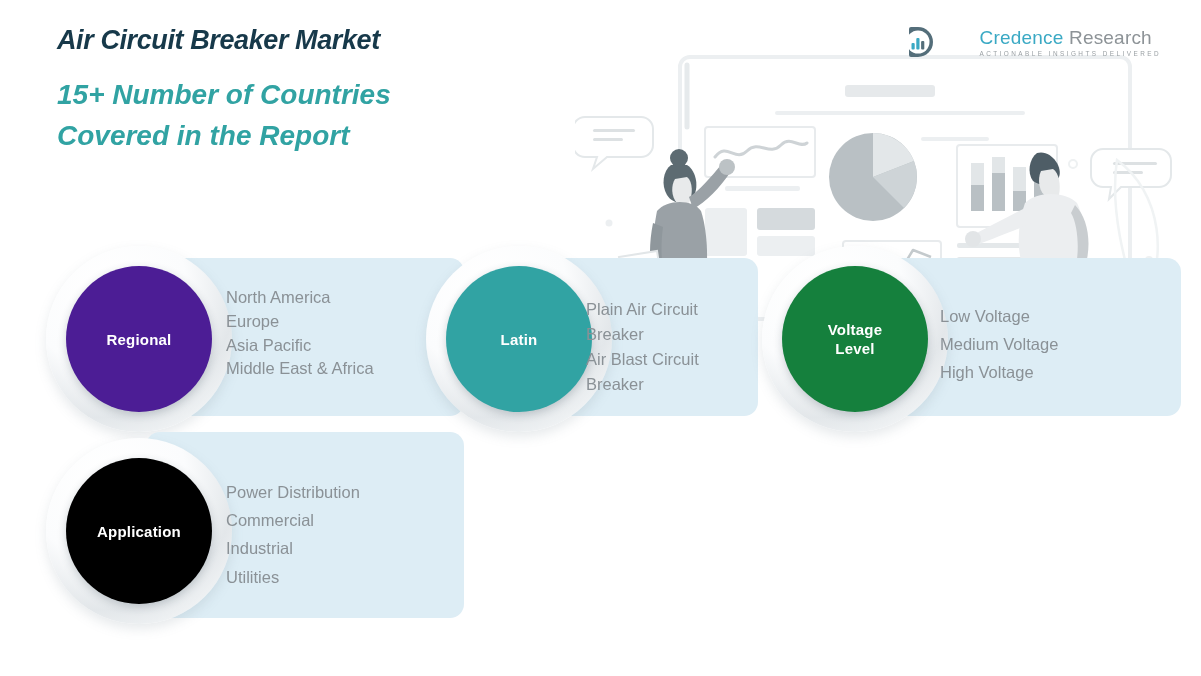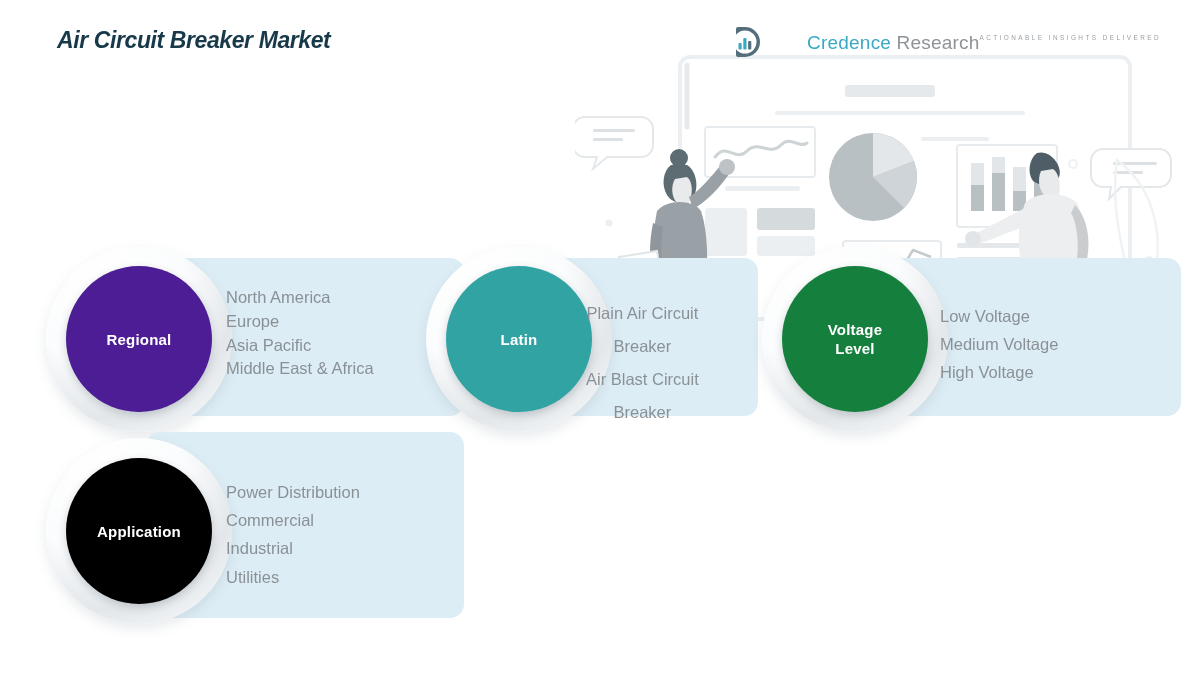--- a/index.html
+++ b/index.html
@@ -41,21 +41,21 @@
 
   
   #header {
     position: absolute;
     left: 57px;
     top: 18px;
     width: 640px;
   }
 
   #page-title {
-    font-size: 23px;
+    font-size: 27px;
     font-weight: bold;
     font-style: italic;
     color: #17394a;
     letter-spacing: -0.4px;
     line-height: 44px;
     white-space: nowrap;
   }
 
   #page-subtitle {
     margin-top: 12px;
@@ -70,21 +70,21 @@
   
   #logo {
     position: absolute;
     right: 40px;
     top: 25px;
     display: flex;
     align-items: center;
     gap: 9px;
   }
   #logo-mark { width: 34px; height: 34px; flex: none; }
-  #logo-text-wrap { display: flex; flex-direction: row; margin-left: 36px; }
+  #logo-text-wrap { display: flex; flex-direction: column; margin-left: 36px; }
   #logo-name {
     font-size: 19px;
     line-height: 21px;
     color: #8d9397;
     letter-spacing: 0.2px;
     white-space: nowrap;
   }
   #logo-name .cred { color: #3aa9c4; }
   #logo-tagline {
     font-size: 6.4px;
@@ -259,20 +259,21 @@
     <path d="M96 10 C140 42 150 110 118 162 C106 120 88 62 96 10 Z" fill="none" stroke="#f0f3f4" stroke-width="2.5"></path>
     <path d="M70 150 C116 150 150 178 152 216 C116 214 82 190 70 150 Z" fill="none" stroke="#f0f3f4" stroke-width="2.5"></path>
     <path d="M118 162 C108 198 112 230 126 250" stroke="#f0f3f4" stroke-width="2.5" fill="none"></path>
     <circle cx="52" cy="14" r="4" fill="none" stroke="#eef1f2" stroke-width="2"></circle>
     <circle cx="128" cy="110" r="4" fill="#eef1f2"></circle>
     <rect x="36" y="240" width="72" height="4" rx="2" fill="#cfd4d7"></rect>
   </svg>
 
   <div id="header">
     <div id="page-title">Air Circuit Breaker Market</div>
+    <div id="page-subtitle">15+ Number of Countries Covered in the Report</div>
   </div>
 
   <div id="logo">
     <svg id="logo-mark" viewBox="0 0 34 34" fill="none">
       <path d="M17 2 A15 15 0 1 1 17 32 L10 32 A2 2 0 0 1 8 30 L8 4 A2 2 0 0 1 10 2 Z" fill="#546e7a"></path>
       <circle cx="17" cy="17" r="11.5" fill="#ffffff"></circle>
       <rect x="10.5" y="18" width="3.2" height="6.5" rx="1" fill="#3aa9c4"></rect>
       <rect x="15.3" y="13" width="3.2" height="11.5" rx="1" fill="#3aa9c4"></rect>
       <rect x="20.1" y="16" width="3.2" height="8.5" rx="1" fill="#546e7a"></rect>
     </svg>
@@ -292,21 +293,21 @@
     <div class="item">Europe</div>
     <div class="item">Asia Pacific</div>
     <div class="item">Middle East &amp; Africa</div>
   </div>
 
   <div class="card" id="card-type">
     <div class="card-panel"></div>
     <div class="card-ring"></div>
     <div class="card-circle">Latin</div>
   </div>
-  <div class="card-list" style="left:586px;top:297px;line-height:33px;text-align:center;">
+  <div class="card-list" style="left:586px;top:297px;line-height:25px;">
     <div class="item">Plain Air Circuit
 Breaker</div>
     <div class="item" style="">Air Blast Circuit
 Breaker</div>
   </div>
 
   <div class="card" id="card-voltage">
     <div class="card-panel"></div>
     <div class="card-ring"></div>
     <div class="card-circle" style="white-space:pre-line;">Voltage

